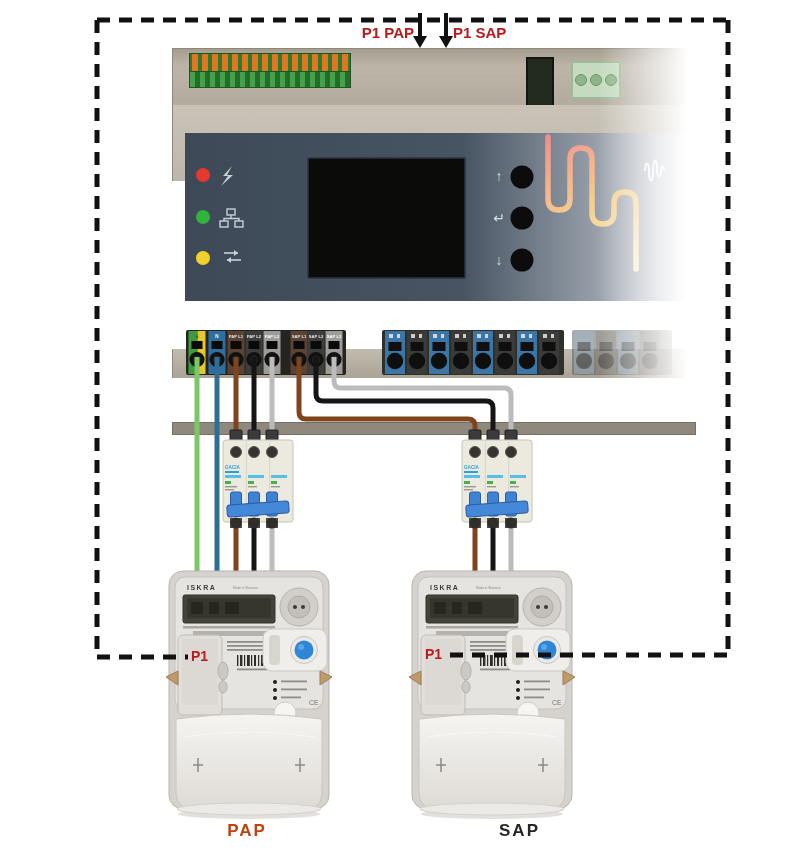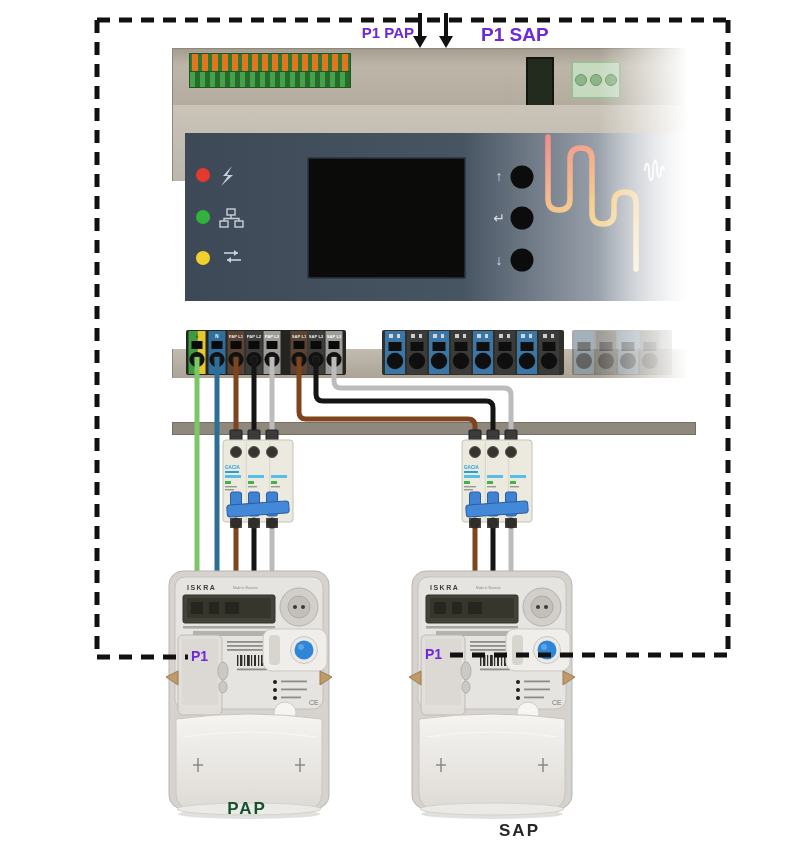--- a/index.html
+++ b/index.html
@@ -1,19 +1,19 @@
 <!DOCTYPE html>
 <html><head>
 <meta charset="utf-8">
 <style>
   html,body{margin:0;padding:0;background:#fff;}
   #stage{position:relative;width:807px;height:855px;background:#ffffff;overflow:hidden;
          font-family:"Liberation Sans",sans-serif;}
   .abs{position:absolute;}
-  .lbl{position:absolute;color:#6d28d9;font-weight:bold;}
+  .lbl{position:absolute;color:#b91c1c;font-weight:bold;}
   
   #device{position:absolute;left:172px;top:48px;width:522px;height:337px;}
   .strip{position:absolute;left:0;width:522px;}
   #cap{top:0;height:57px;background:linear-gradient(#a49d90,#bcb5a8 30%,#b2ab9e);border:1px solid #8e877b;border-bottom:2px solid #938c7f;}
   #midstrip{top:57px;height:76px;background:linear-gradient(#cac4b8,#bdb6aa);border-left:1px solid #8e877b;border-right:1px solid #8e877b;}
   #lowstrip{top:301px;height:29px;background:linear-gradient(#c2bcb0,#aaa396);border-left:1px solid #8e877b;border-right:1px solid #8e877b;}
   #botedge{top:374px;height:11px;background:#8f887c;border:1px solid #776f63;}
   #greenblock{position:absolute;left:16px;top:4px;width:162px;height:34px;}
   #levers{height:17px;background:repeating-linear-gradient(90deg,#2f7a33 0 2px,#e2761e 2px 8px,#2f7a33 8px 10px);border:1px solid #205522;}
   #gbase{height:15px;background:repeating-linear-gradient(90deg,#46a24a 0 5px,#256b29 5px 10px);border:1px solid #205522;border-top:none;}
@@ -476,18 +476,18 @@
     </g>
     <g stroke="#111111" stroke-width="4" fill="#111111">
       <line x1="420" y1="13" x2="420" y2="38"></line>
       <path d="M413,36 h14 l-7,12 z" stroke="none"></path>
       <line x1="446" y1="13" x2="446" y2="38"></line>
       <path d="M439,36 h14 l-7,12 z" stroke="none"></path>
     </g>
   </svg>
 
   <div class="lbl" style="left:330px;top:24px;width:84px;text-align:right;font-size:15px;">P1 PAP</div>
-  <div class="lbl" style="left:453px;top:24px;font-size:19px;margin-left:28px;">P1 SAP</div>
+  <div class="lbl" style="left:453px;top:24px;font-size:15px;">P1 SAP</div>
   <div class="lbl" style="left:191px;top:648px;font-size:14px;">P1</div>
   <div class="lbl" style="left:425px;top:646px;font-size:14px;">P1</div>
-  <div class="lbl" style="left:197px;top:799px;width:100px;text-align:center;font-size:17px;letter-spacing:2px;color:#14532d;">PAP</div>
+  <div class="lbl" style="left:197px;top:821px;width:100px;text-align:center;font-size:17px;letter-spacing:2px;color:#c2410c;">PAP</div>
   <div class="lbl" style="left:440px;top:821px;width:100px;text-align:right;font-size:17px;letter-spacing:2px;color:#262626;">SAP</div>
 </div>
 
 </body></html>

